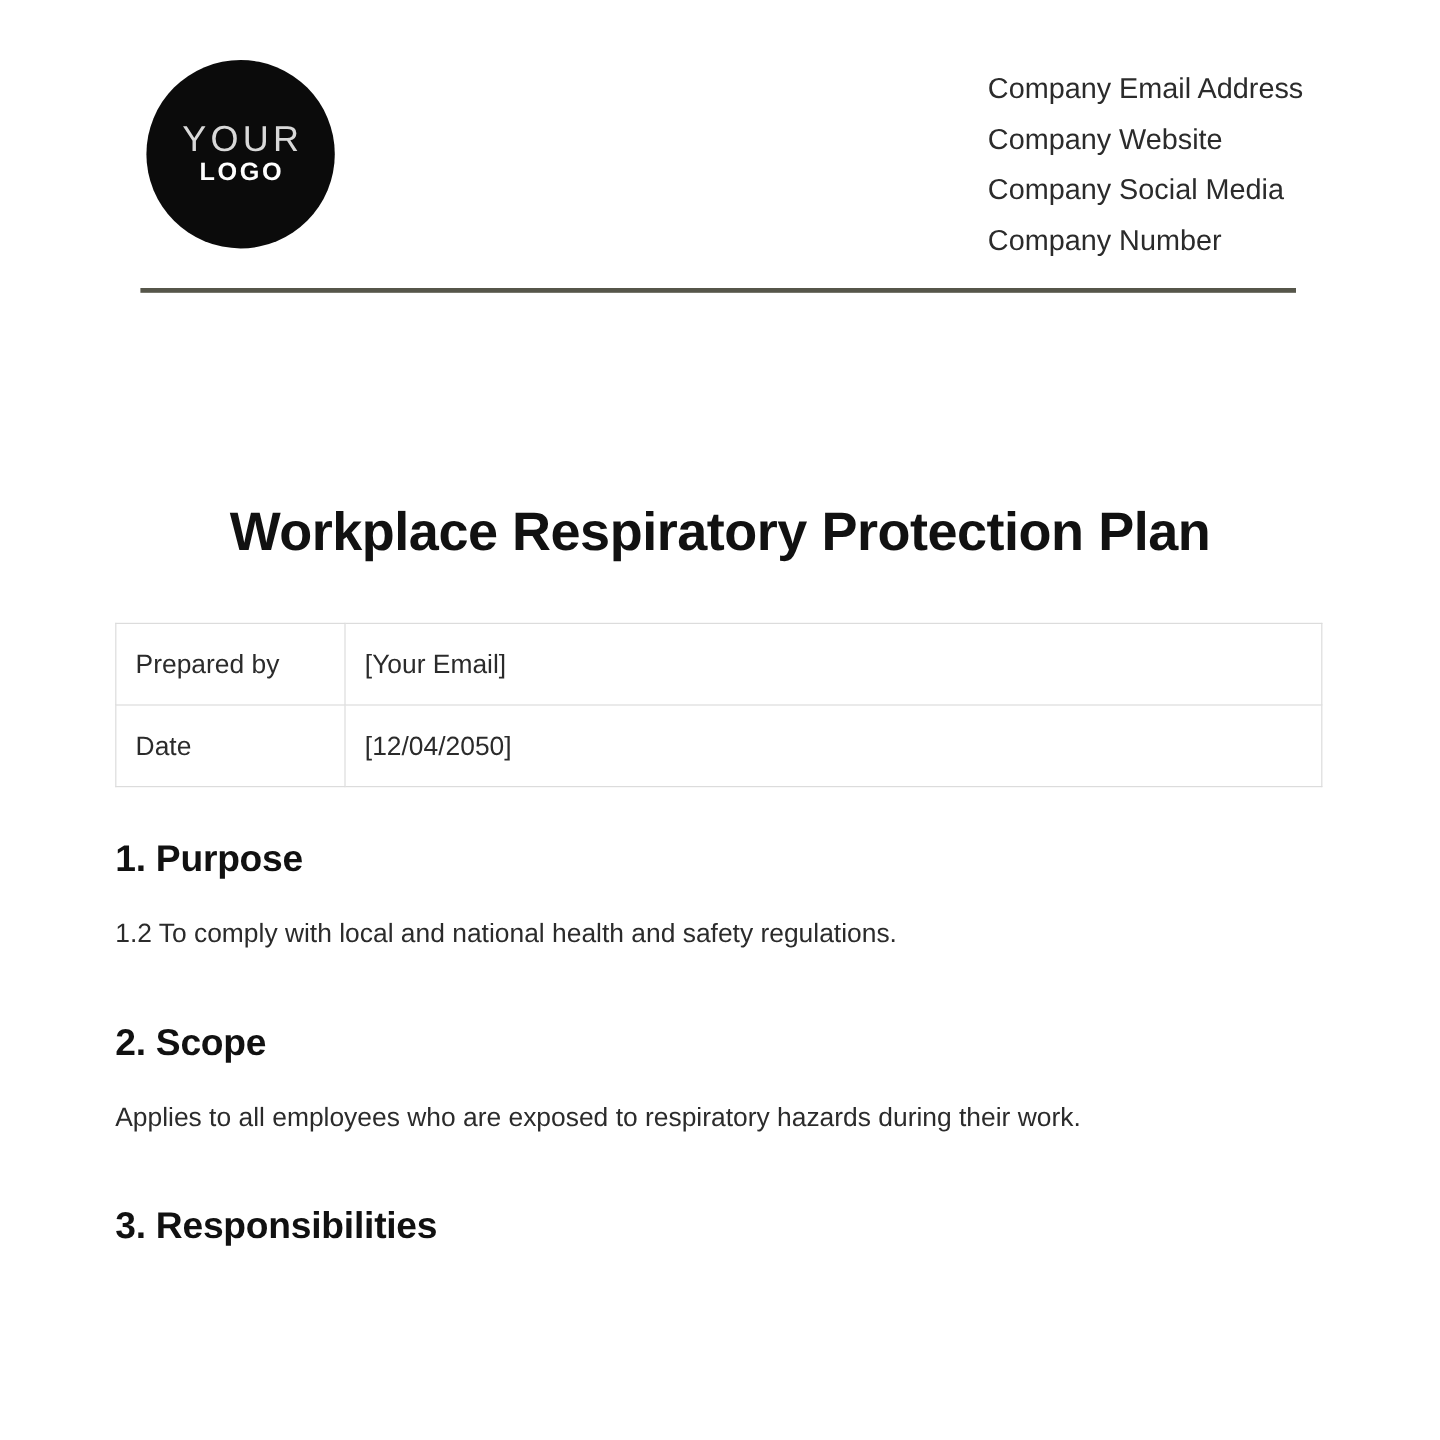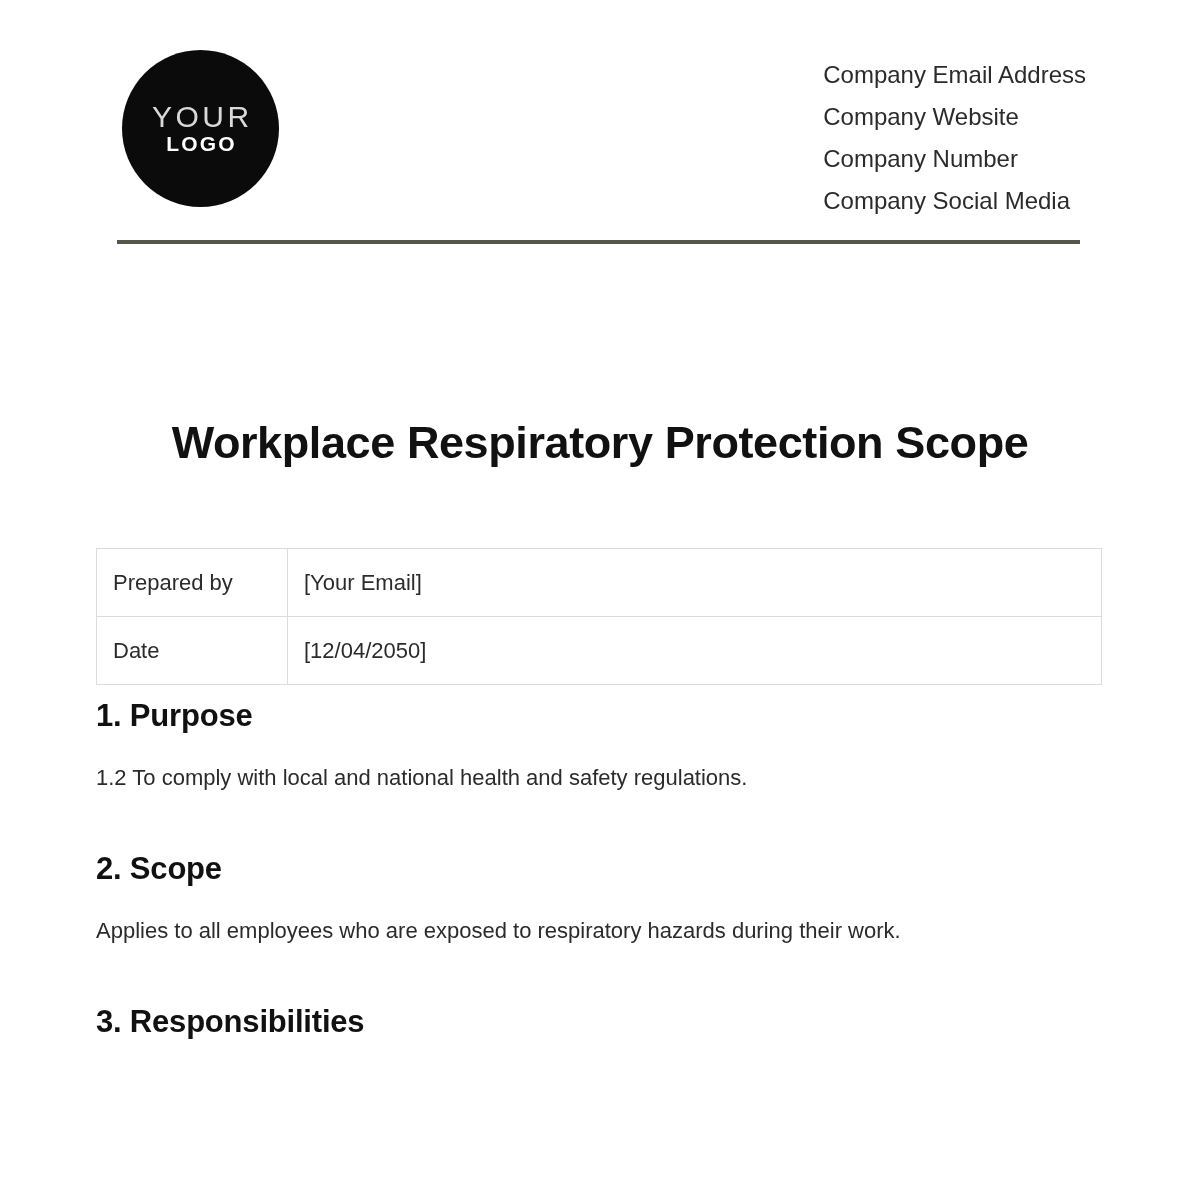--- a/index.html
+++ b/index.html
@@ -101,21 +101,20 @@
   }
 
   
   .info-table {
     position: absolute;
     top: 519px;
     left: 96px;
     width: 1006px;
     border-collapse: collapse;
     table-layout: fixed;
-    margin-top: 29px;
   }
   .info-table td {
     border: 1px solid #dcdcdc;
     height: 67px;
     padding: 0 0 0 16px;
     font-size: 22px;
     color: #2b2b2b;
     vertical-align: middle;
   }
   .info-table td.label-cell { width: 174px; }
@@ -154,29 +153,29 @@
   <div class="header">
 
     <div class="logo">
       <div class="logo-top">YOUR</div>
       <div class="logo-bottom">LOGO</div>
     </div>
 
     <div class="contact">
       <div class="contact-line">Company Email Address</div>
       <div class="contact-line">Company Website</div>
+      <div class="contact-line">Company Social Media</div>
       <div class="contact-line">Company Number</div>
-      <div class="contact-line">Company Social Media</div>
     </div>
 
   </div>
 
   <div class="rule"></div>
 
-  <div class="doc-title">Workplace Respiratory Protection Scope</div>
+  <div class="doc-title">Workplace Respiratory Protection Plan</div>
 
   <table class="info-table">
     <tbody>
       <tr>
         <td class="label-cell">Prepared by</td>
         <td>[Your Email]</td>
       </tr>
       <tr>
         <td class="label-cell">Date</td>
         <td>[12/04/2050]</td>

